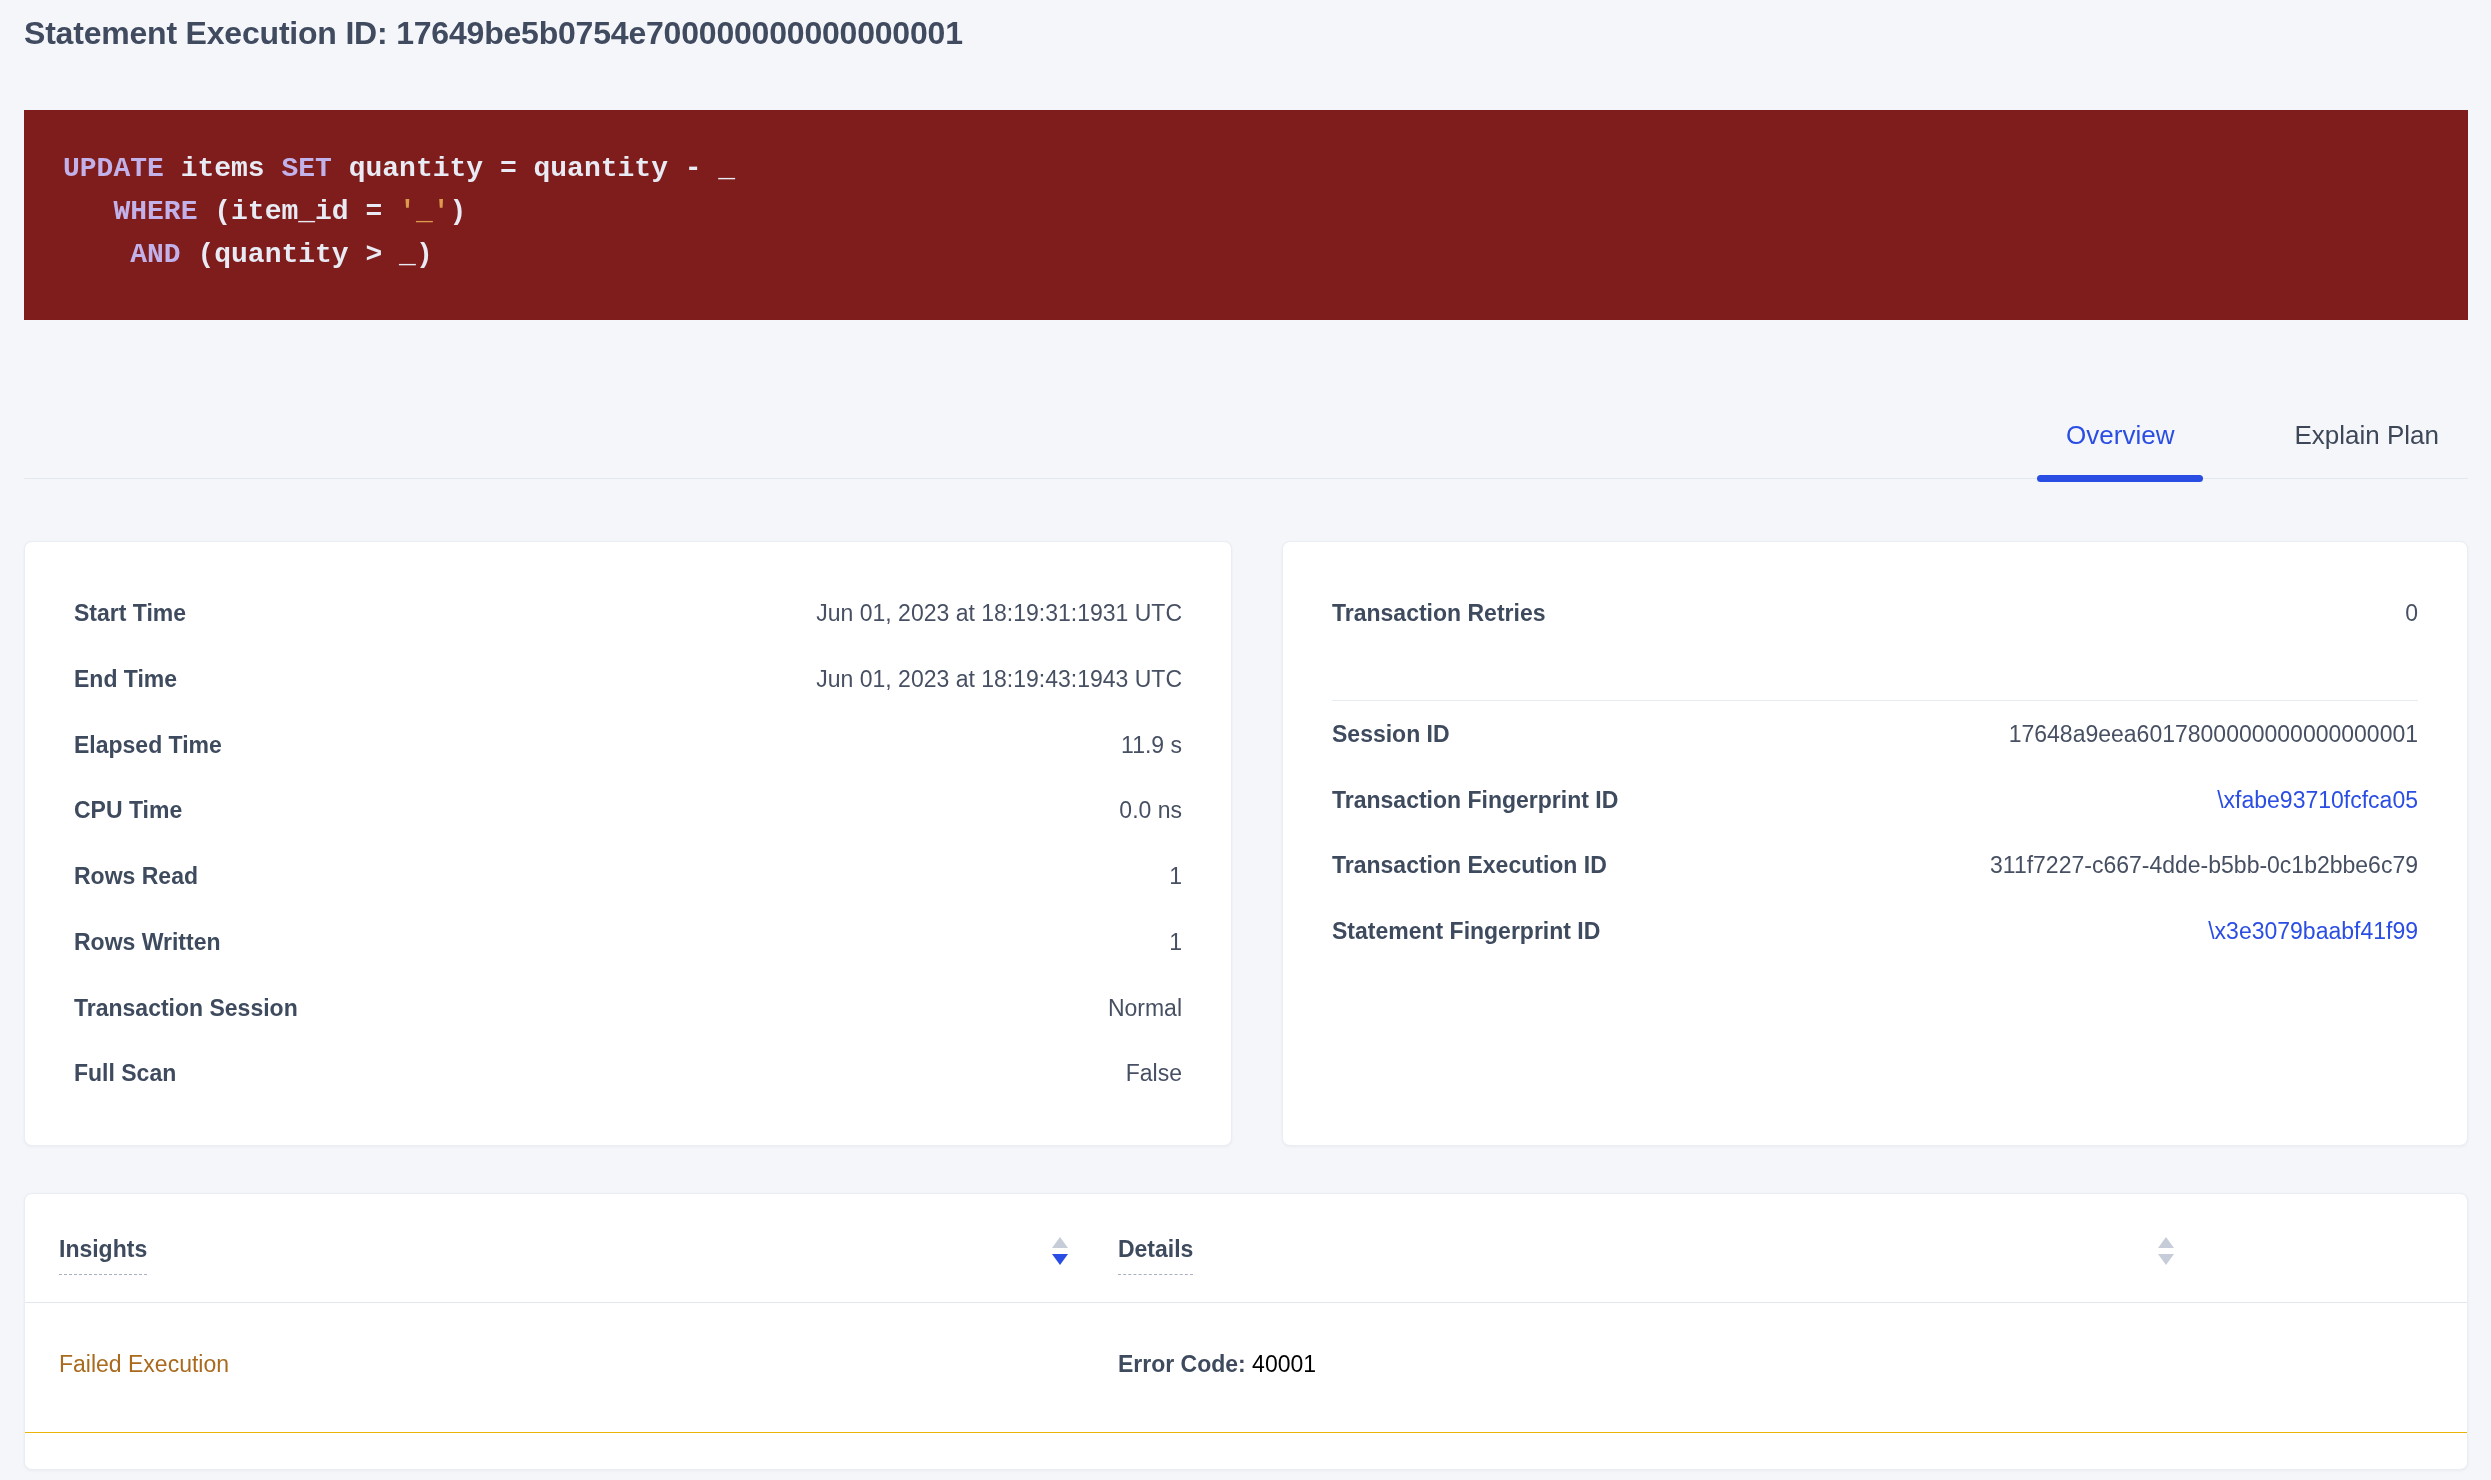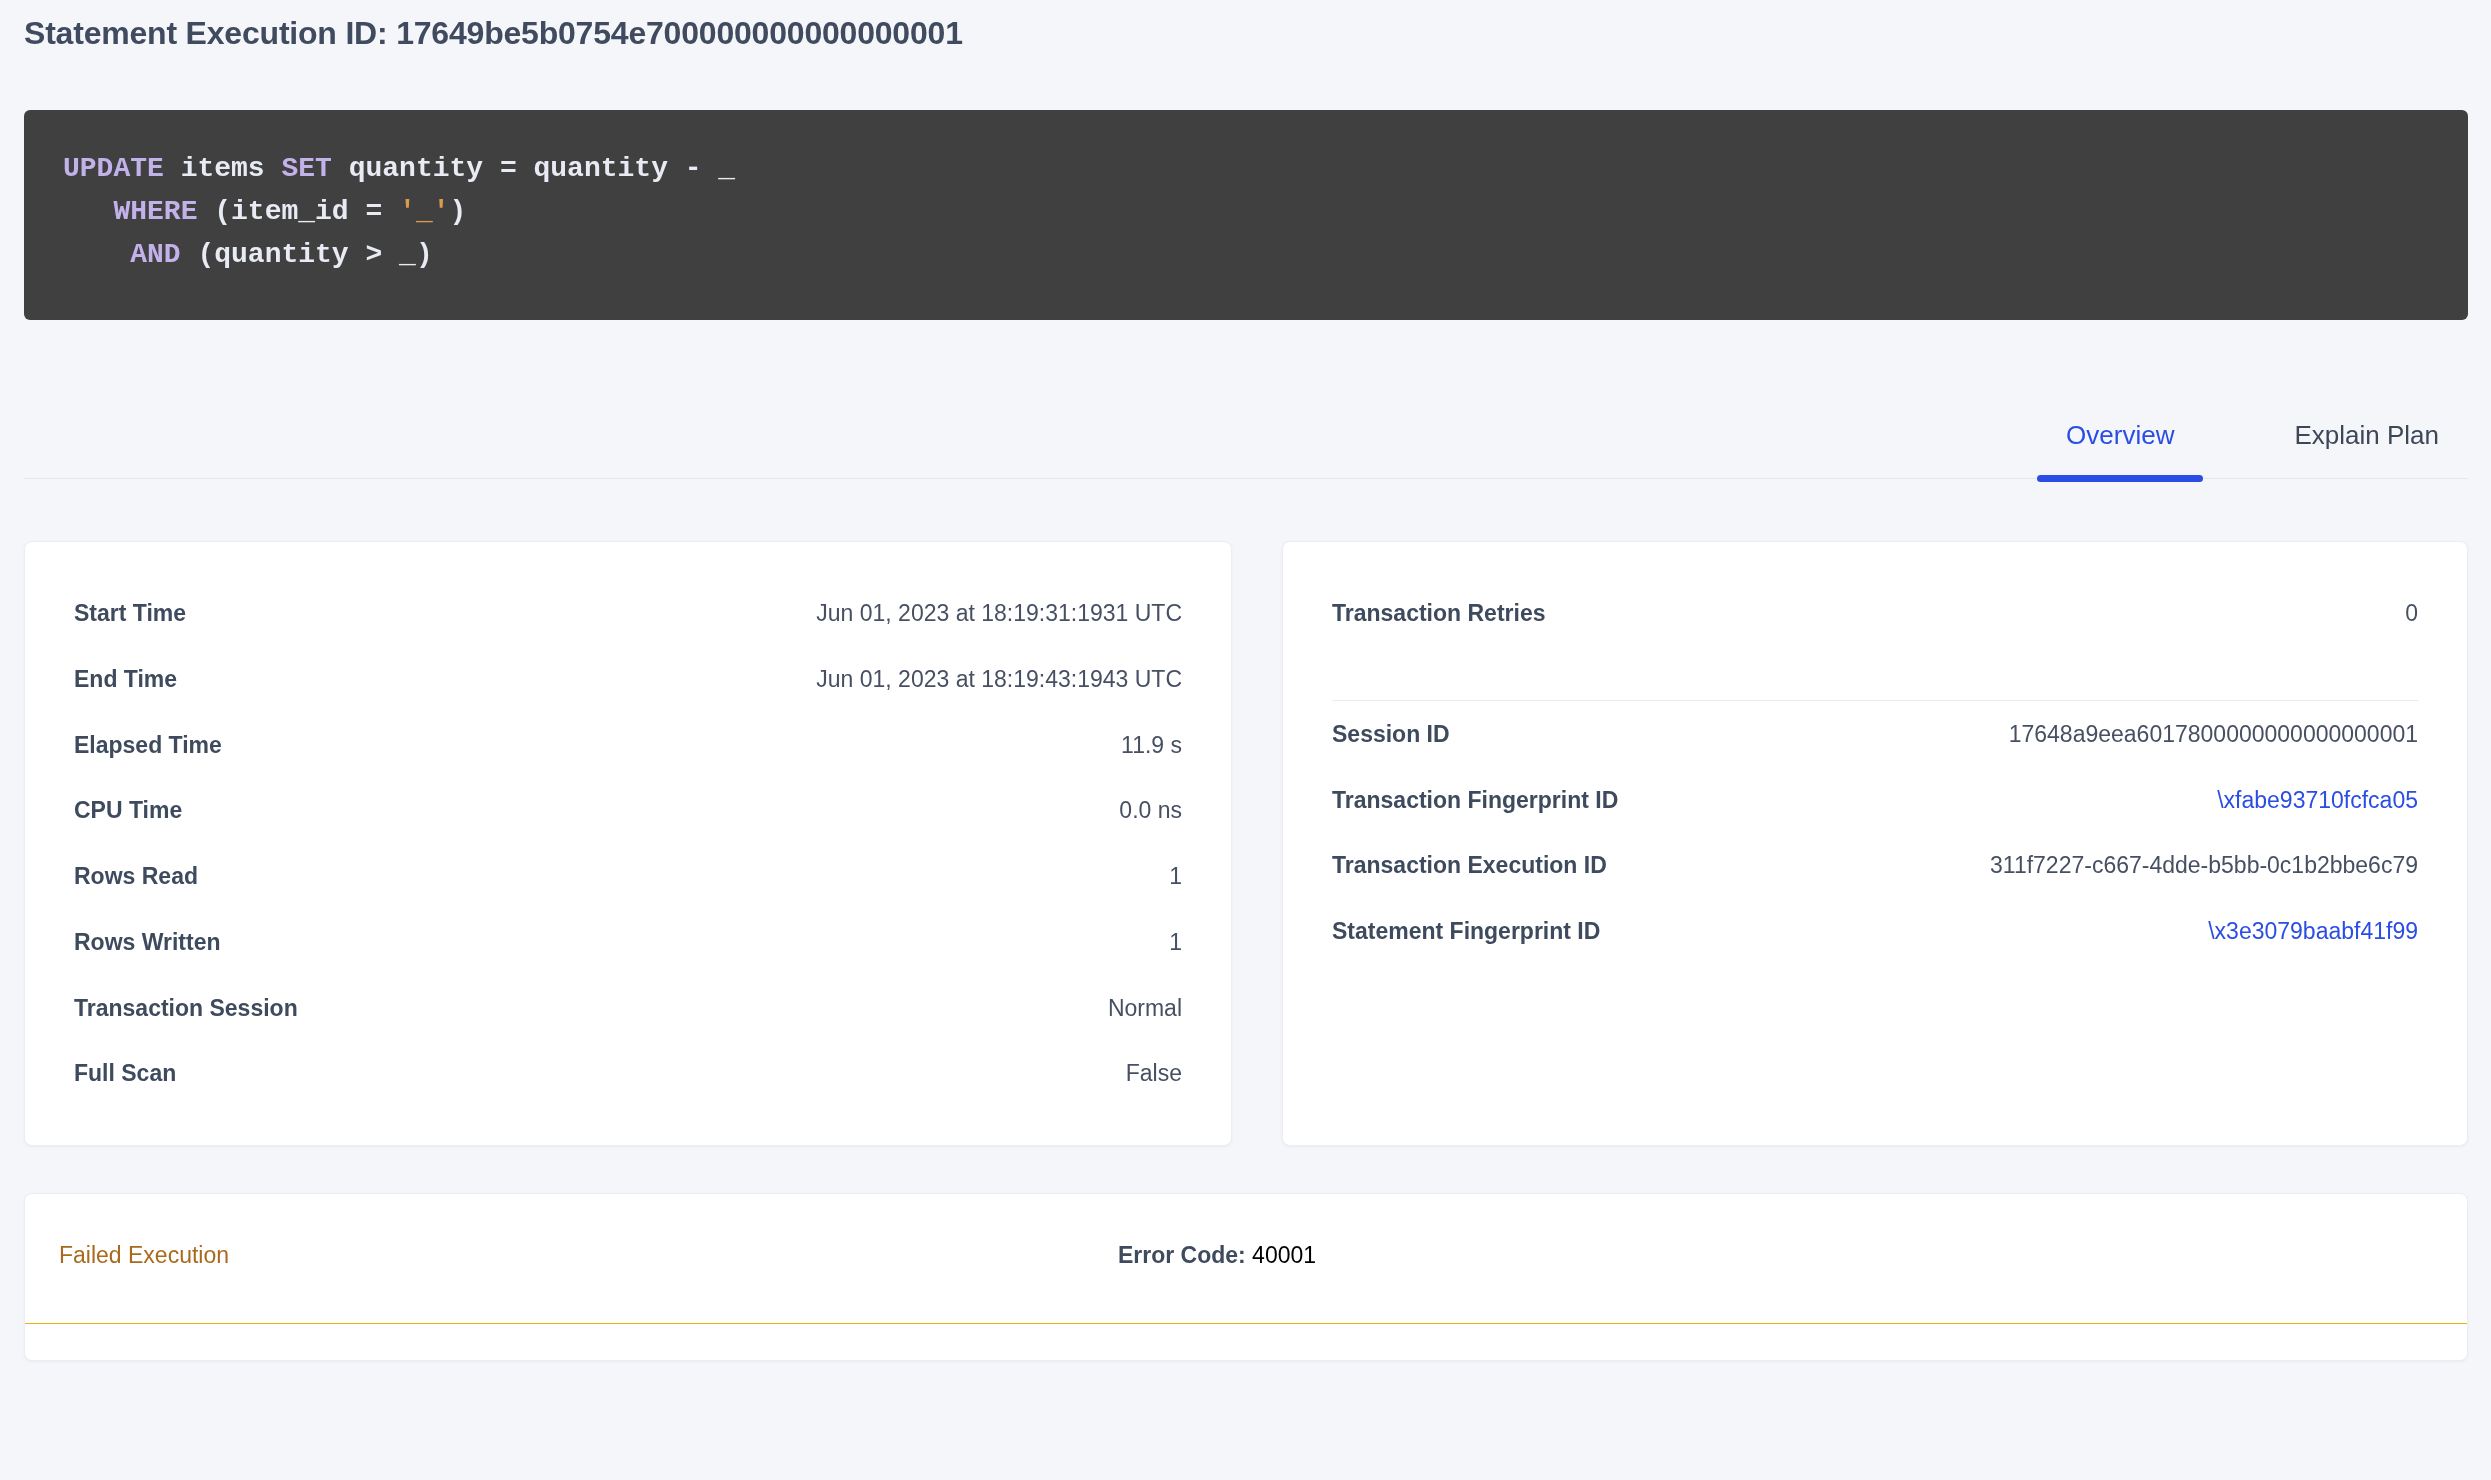--- a/index.html
+++ b/index.html
@@ -13,21 +13,21 @@
   .page { padding:0 24px; }
 
   
   .page-title {
     margin:13.6px 0 0; font-size:32px; line-height:39px;
     font-weight:bold; color:#404b5f; letter-spacing:-0.2px;
   }
 
   
   .sql-box {
-    margin-top:57px; background:#404040; border-radius:6px;
+    margin-top:57px; background:#7f1d1d; border-radius:0;
     padding:37px 39px 44px;
   }
   .sql-code {
     font-family:"Liberation Mono","DejaVu Sans Mono",monospace;
     font-size:28px; font-weight:bold; line-height:43px;
   }
   .sql-line { white-space:pre; }
   .tok-plain   { color:#e8ebf3; }
   .tok-keyword { color:#c3b1ea; }
   .tok-string  { color:#dd9a4d; }
@@ -166,20 +166,36 @@
           </div>
           <div class="kv-row">
             <span class="kv-label">Statement Fingerprint ID</span>
             <span class="kv-value link">\x3e3079baabf41f99</span>
           </div>
         </div>
     </section>
   </div>
 
   <section class="card table-card">
+    <div class="tbl-header">
+      <div class="th-cell">
+        <span class="th-label">Insights</span>
+        <span class="sort-icon" data-sort="desc">
+          <i class="tri tri-up"></i>
+          <i class="tri tri-down"></i>
+        </span>
+      </div>
+      <div class="th-cell">
+        <span class="th-label">Details</span>
+        <span class="sort-icon" data-sort="none">
+          <i class="tri tri-up"></i>
+          <i class="tri tri-down"></i>
+        </span>
+      </div>
+    </div>
     <div>
         <div class="tbl-row">
           <div><span class="insight-amber">Failed Execution</span></div>
           <div><span class="detail-label">Error Code:</span><span class="detail-value"> 40001</span></div>
         </div>
       </div>
   </section>
 
 </div>
 

